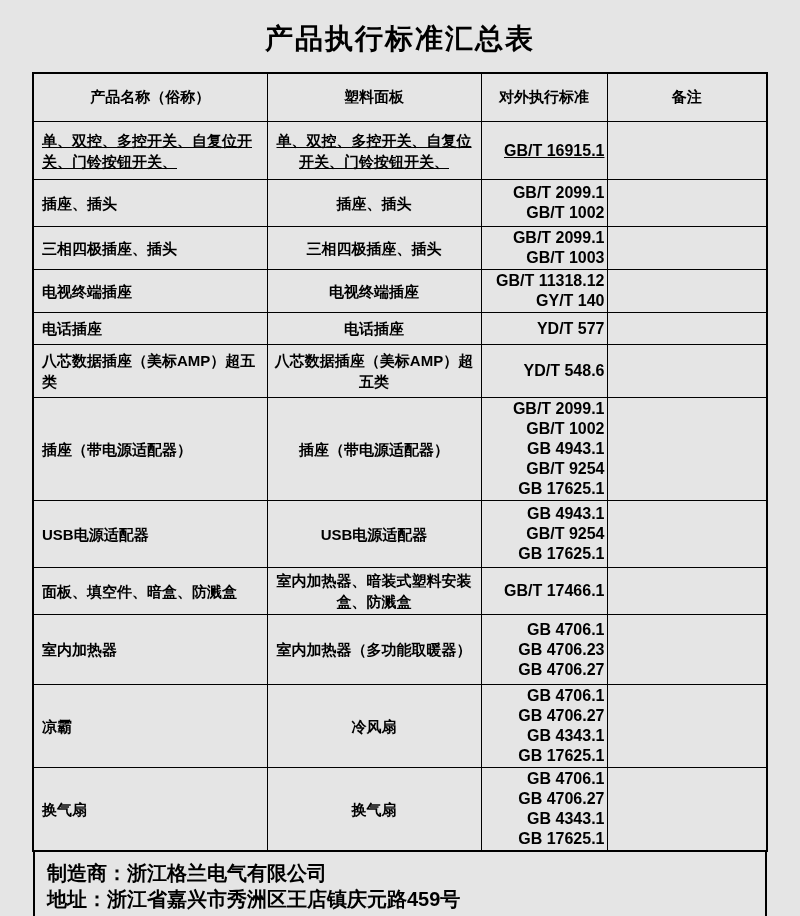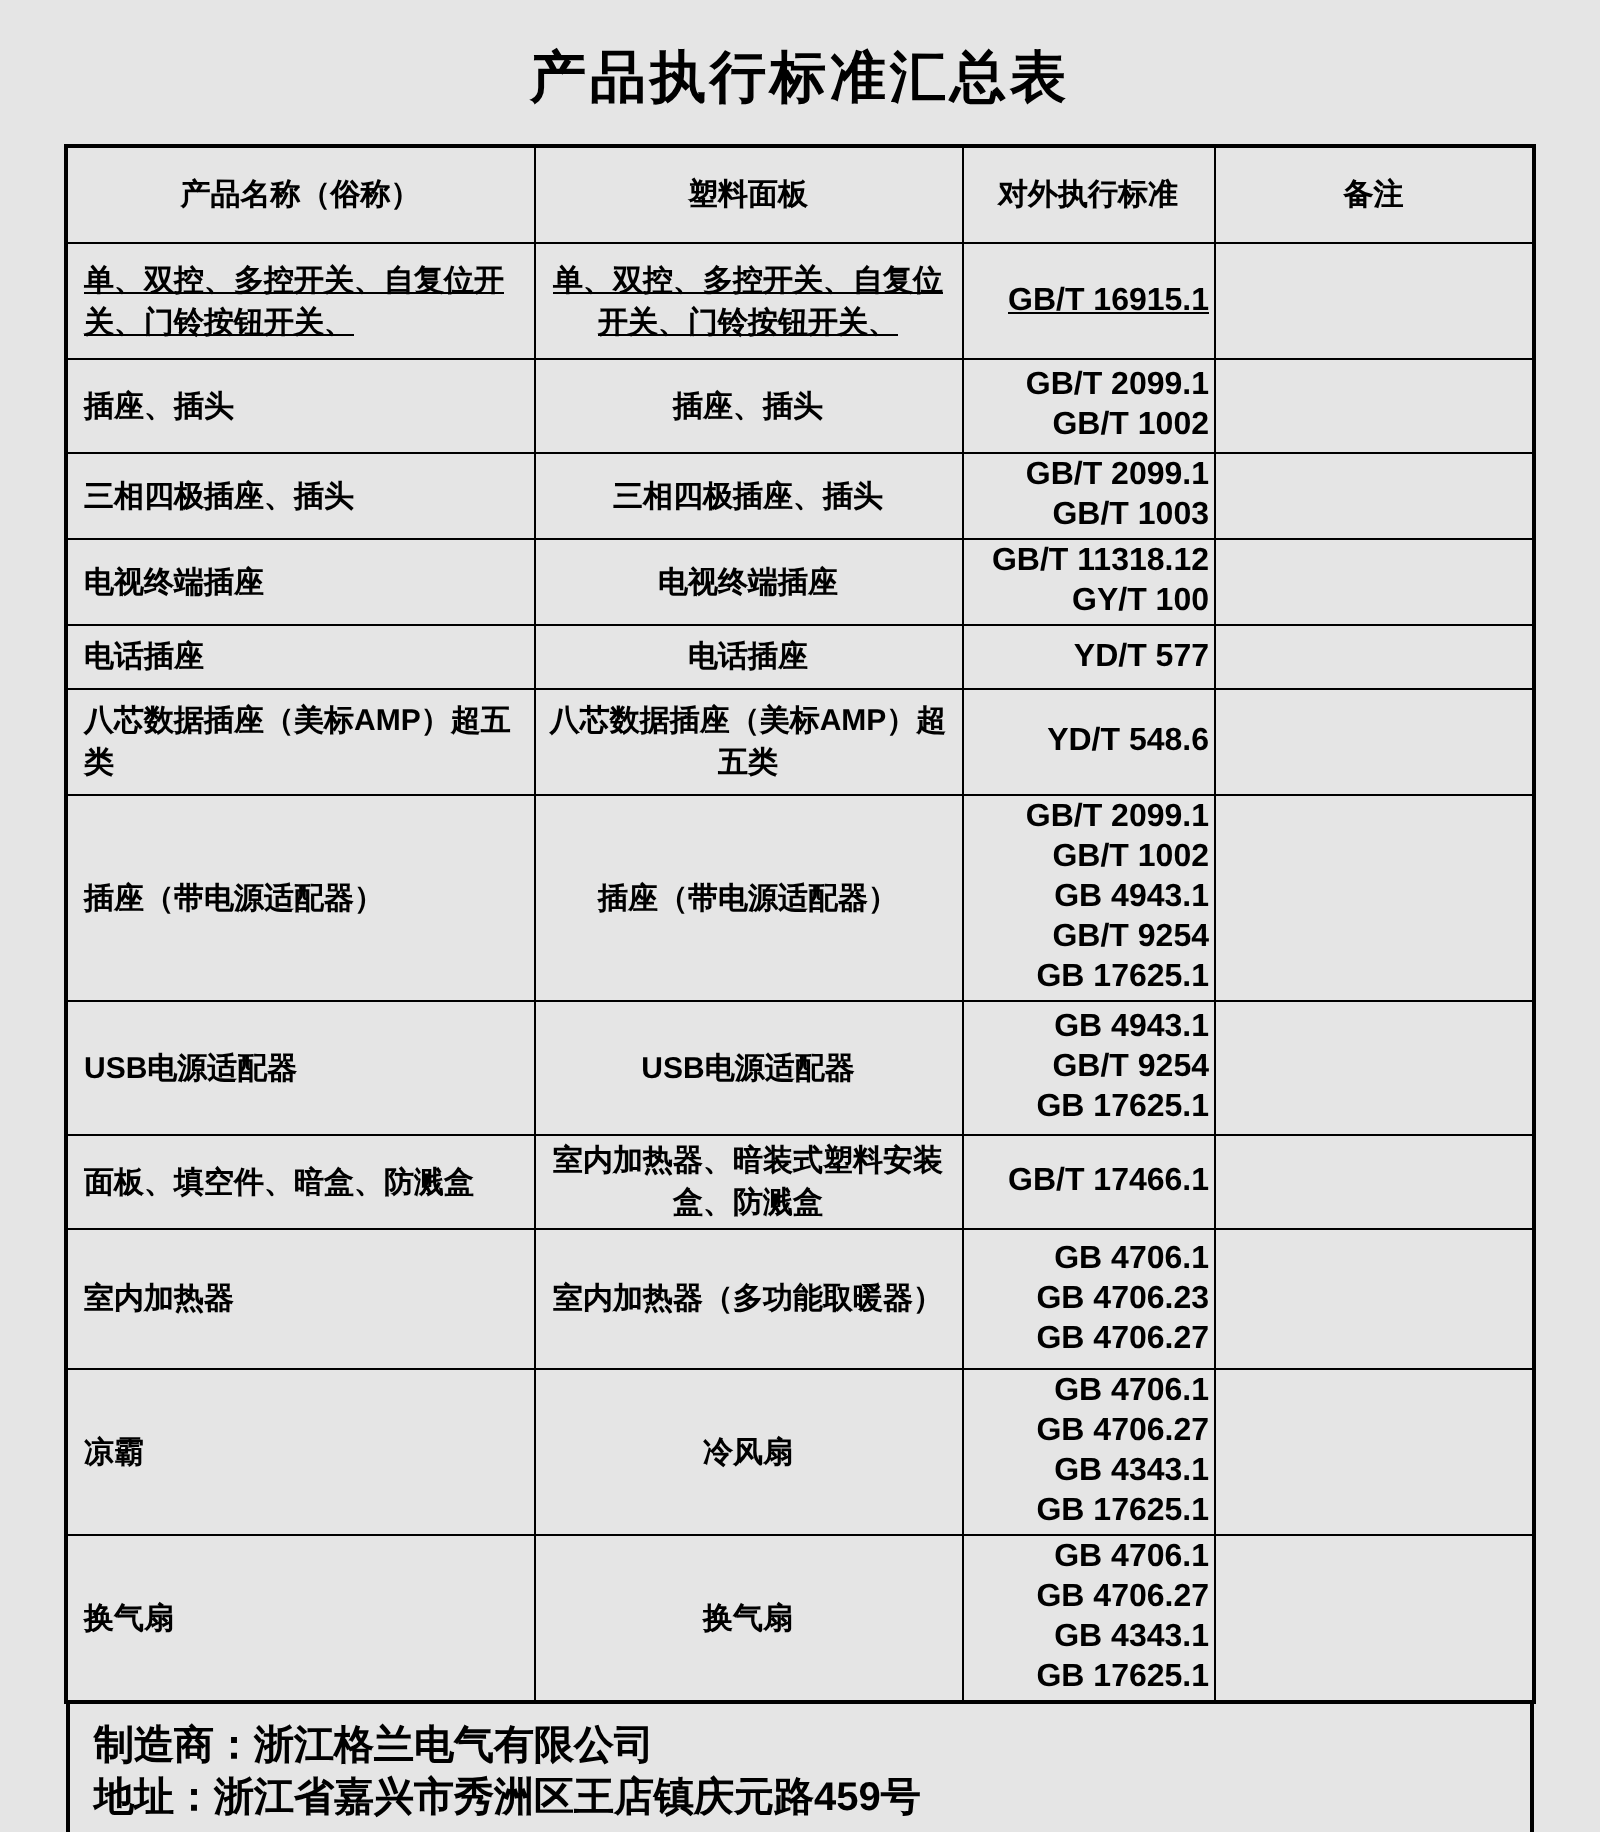--- a/index.html
+++ b/index.html
@@ -139,21 +139,21 @@
         <td class="c-product">三相四极插座、插头</td>
         <td class="c-standard">三相四极插座、插头</td>
         <td class="c-codes">GB/T 2099.1
 GB/T 1003</td>
         <td class="c-remark"></td>
       </tr>
       <tr>
         <td class="c-product">电视终端插座</td>
         <td class="c-standard">电视终端插座</td>
         <td class="c-codes">GB/T 11318.12
-GY/T 100</td>
+GY/T 140</td>
         <td class="c-remark"></td>
       </tr>
       <tr>
         <td class="c-product">电话插座</td>
         <td class="c-standard">电话插座</td>
         <td class="c-codes">YD/T 577</td>
         <td class="c-remark"></td>
       </tr>
       <tr>
         <td class="c-product">八芯数据插座（美标AMP）超五类</td>

